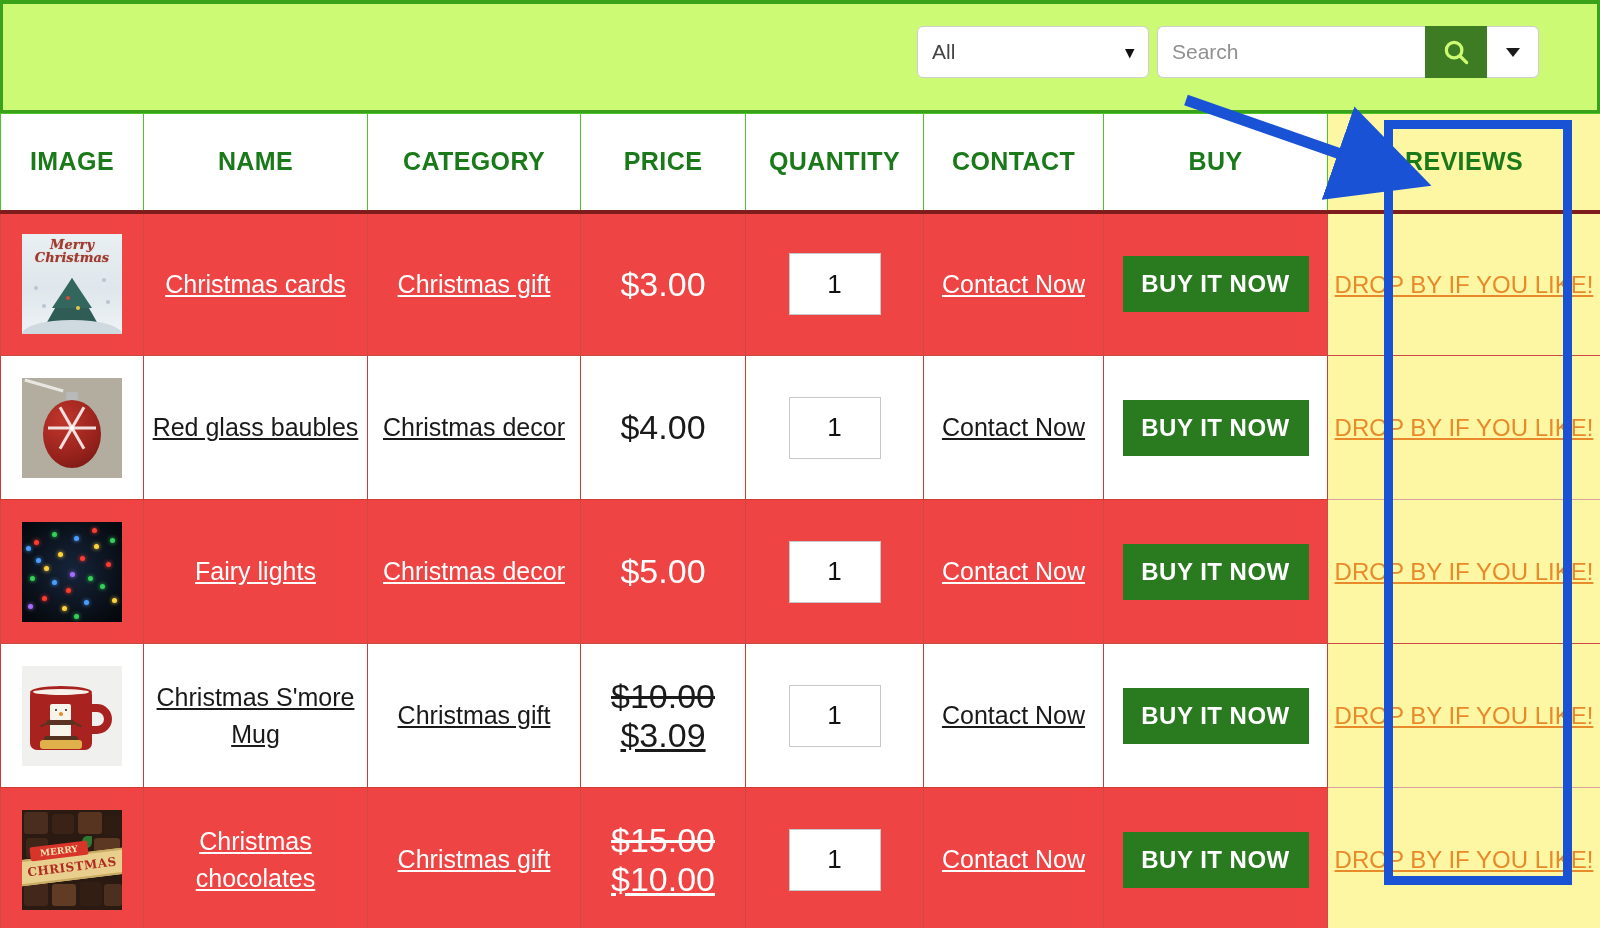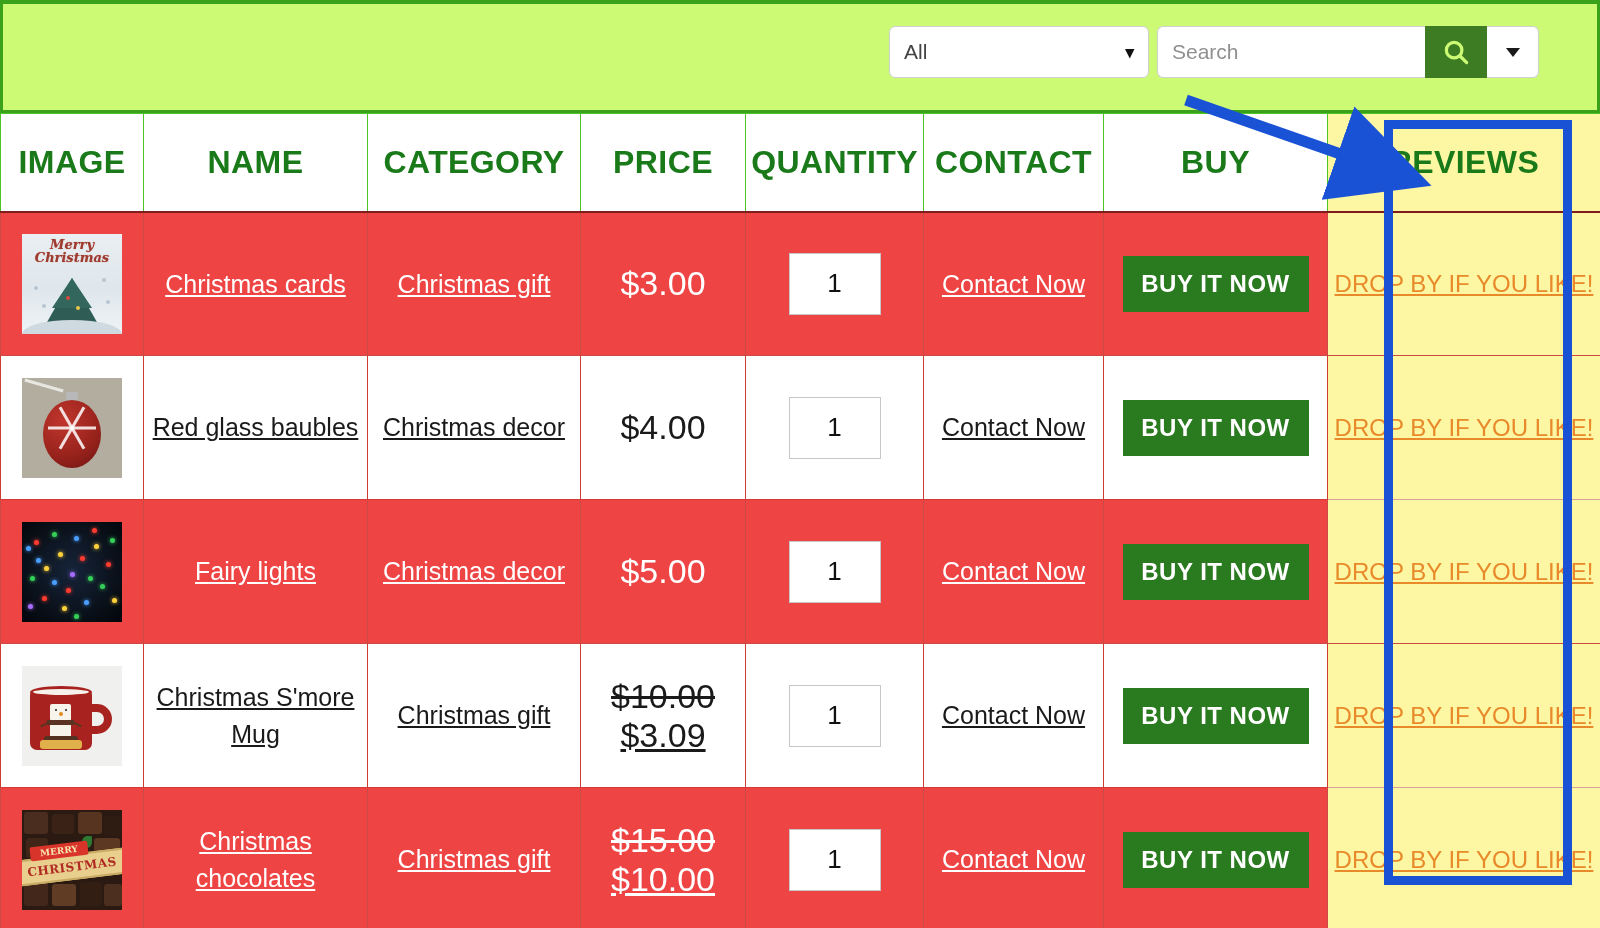--- a/index.html
+++ b/index.html
@@ -19,21 +19,21 @@
     border: 3px solid #3aa11b;
     border-top: 4px solid #3aa11b;
     display: flex;
     align-items: flex-start;
     justify-content: flex-end;
     padding-top: 22px;
     padding-right: 58px;
   }
   .search-group { display: flex; align-items: stretch; height: 52px; }
   .cat-select {
-    width: 260px; height: 52px;
+    width: 232px; height: 52px;
     background: #fff;
     border: 1px solid #cfcfcf;
     border-radius: 6px;
     font-family: "Liberation Sans", sans-serif;
     font-size: 21px;
     color: #444;
     padding: 0 14px;
     appearance: none; -webkit-appearance: none;
     position: relative;
     display: flex; align-items: center;
@@ -104,24 +104,24 @@
   }
   table.shop th, table.shop td {
     border: 1px solid #4bc424;
     vertical-align: middle;
     text-align: center;
   }
   table.shop thead th {
     height: 98px;
     background: #ffffff;
     color: #1a7a1a;
-    font-size: 32px;
+    font-size: 25px;
     font-weight: bold;
     letter-spacing: 0.4px;
-    border-bottom: 2px solid #7f1d1d;
+    border-bottom: 4px solid #7f1d1d;
   }
   table.shop thead th.reviews-col {
     background: #fdf7a4;
   }
 
   
   col.c-image   { width: 143px; }
   col.c-name    { width: 224px; }
   col.c-cat     { width: 213px; }
   col.c-price   { width: 165px; }

